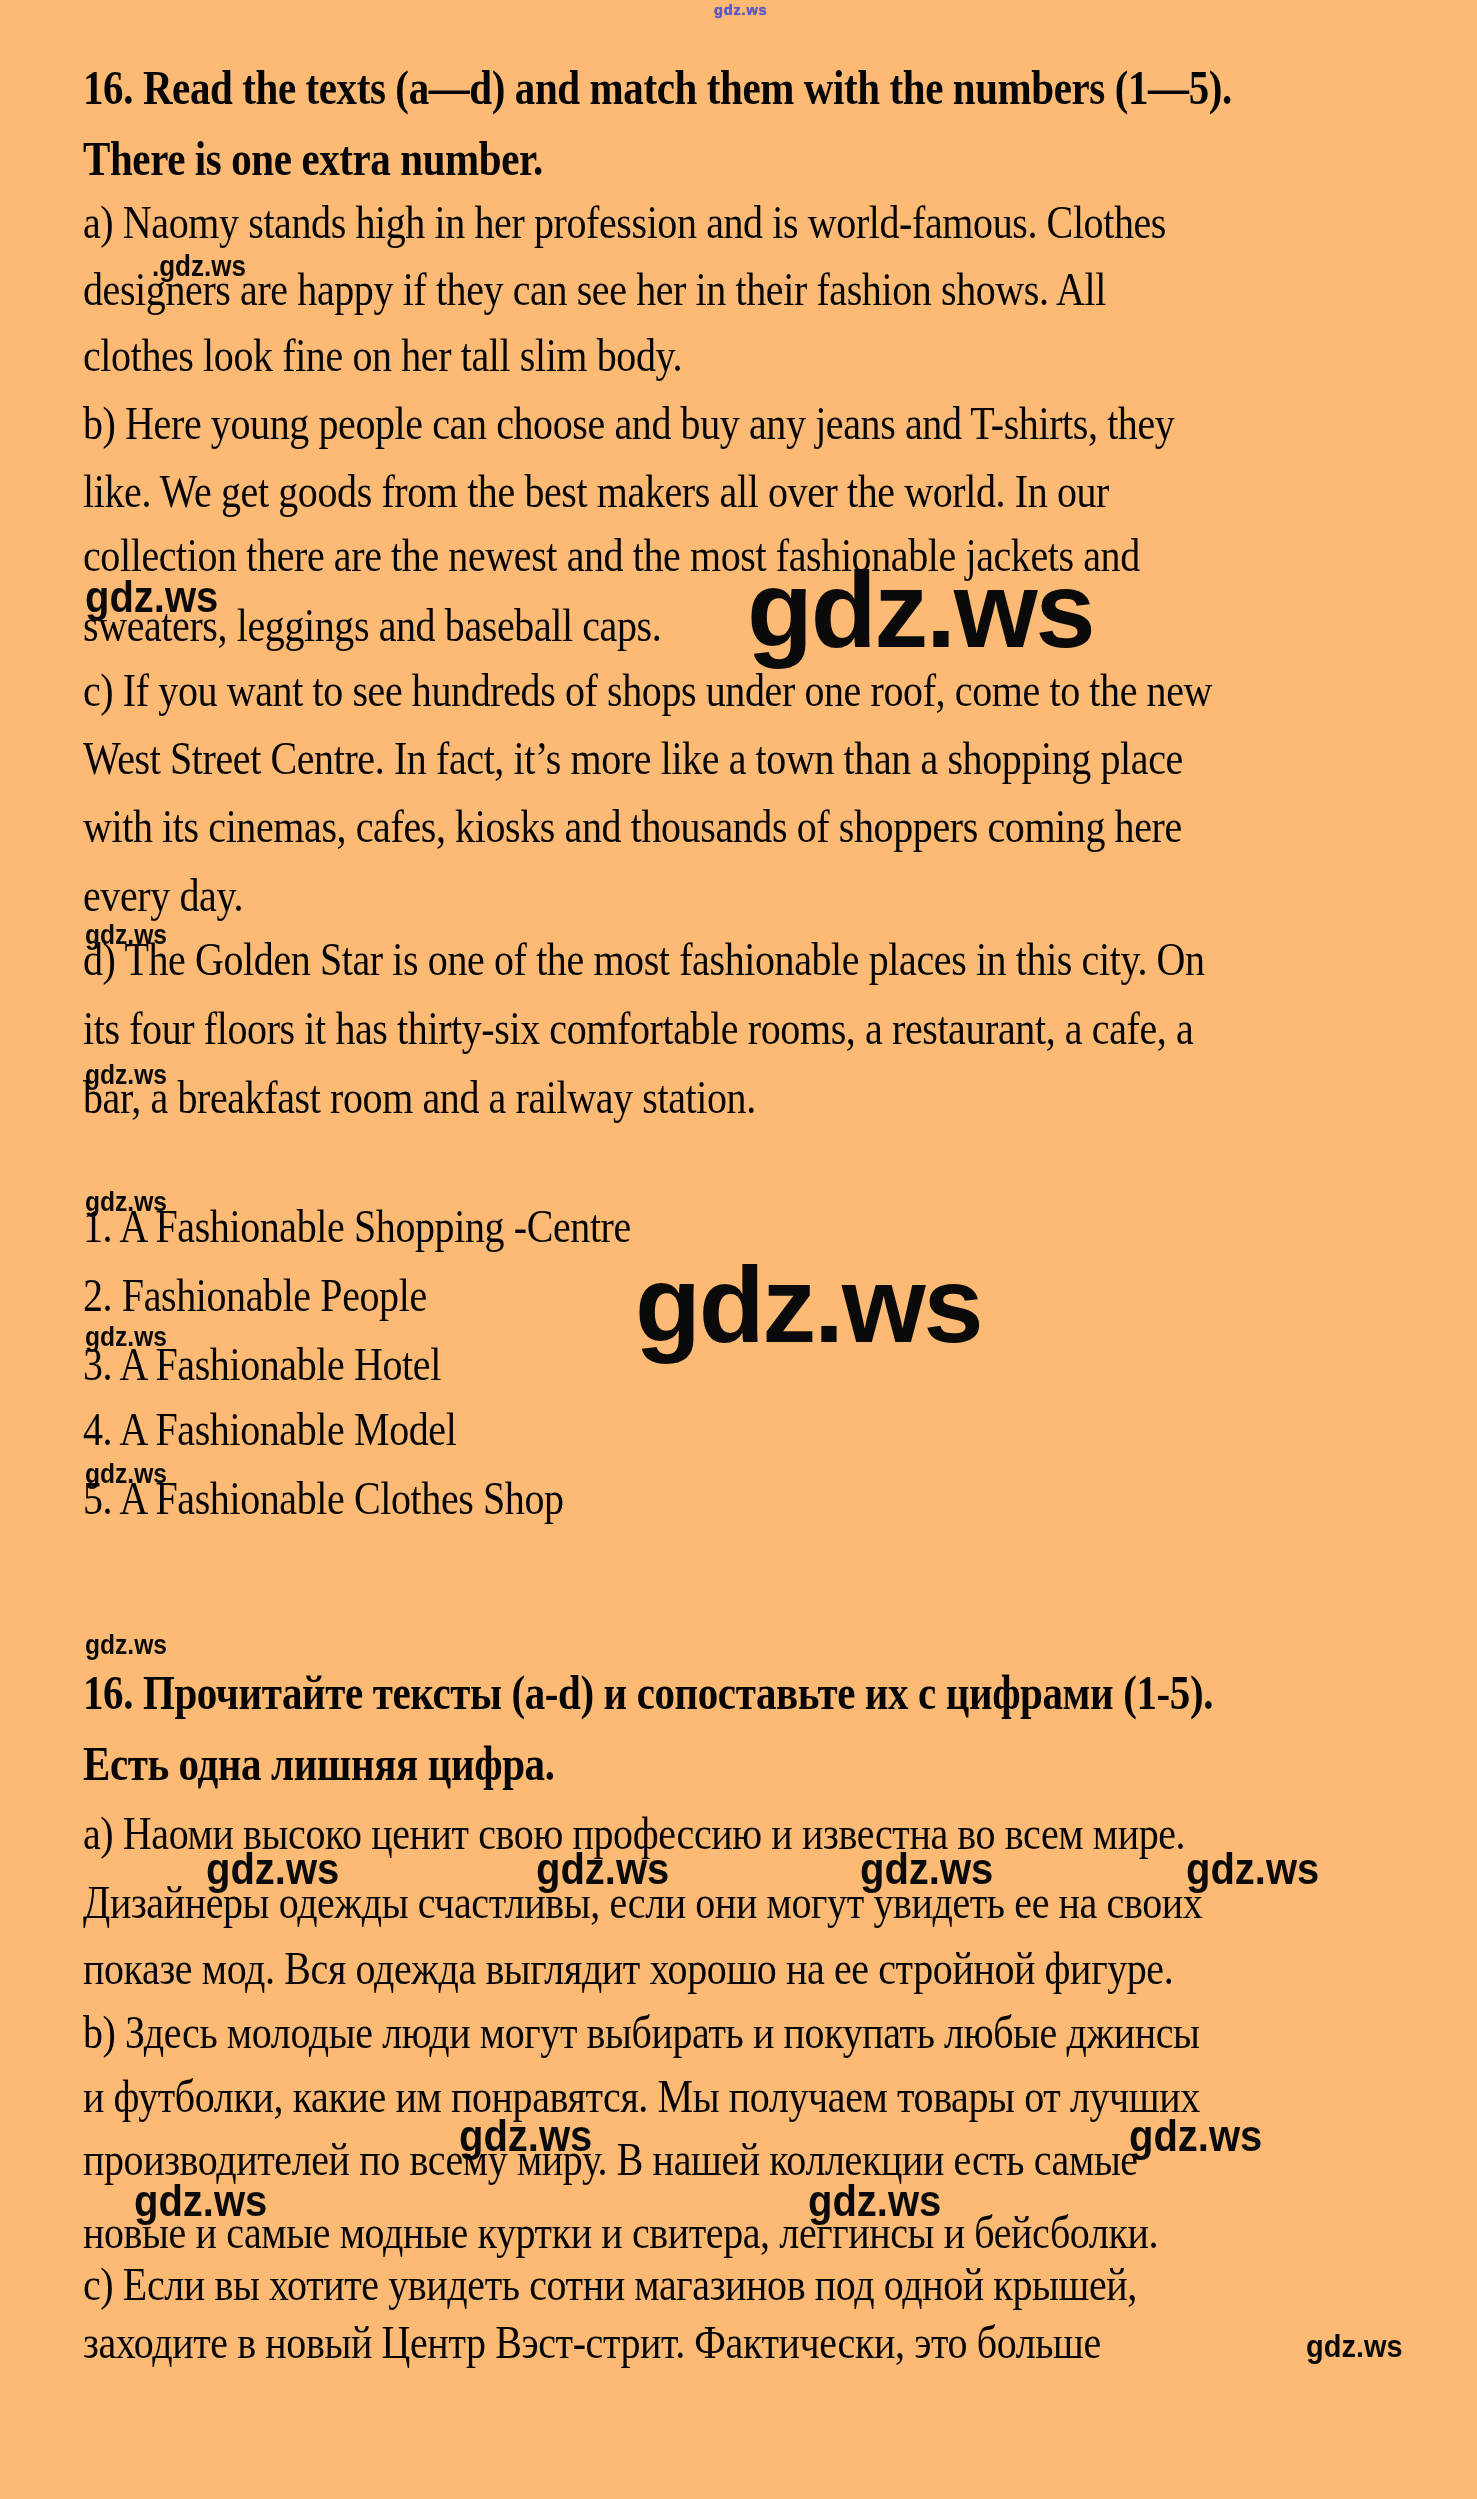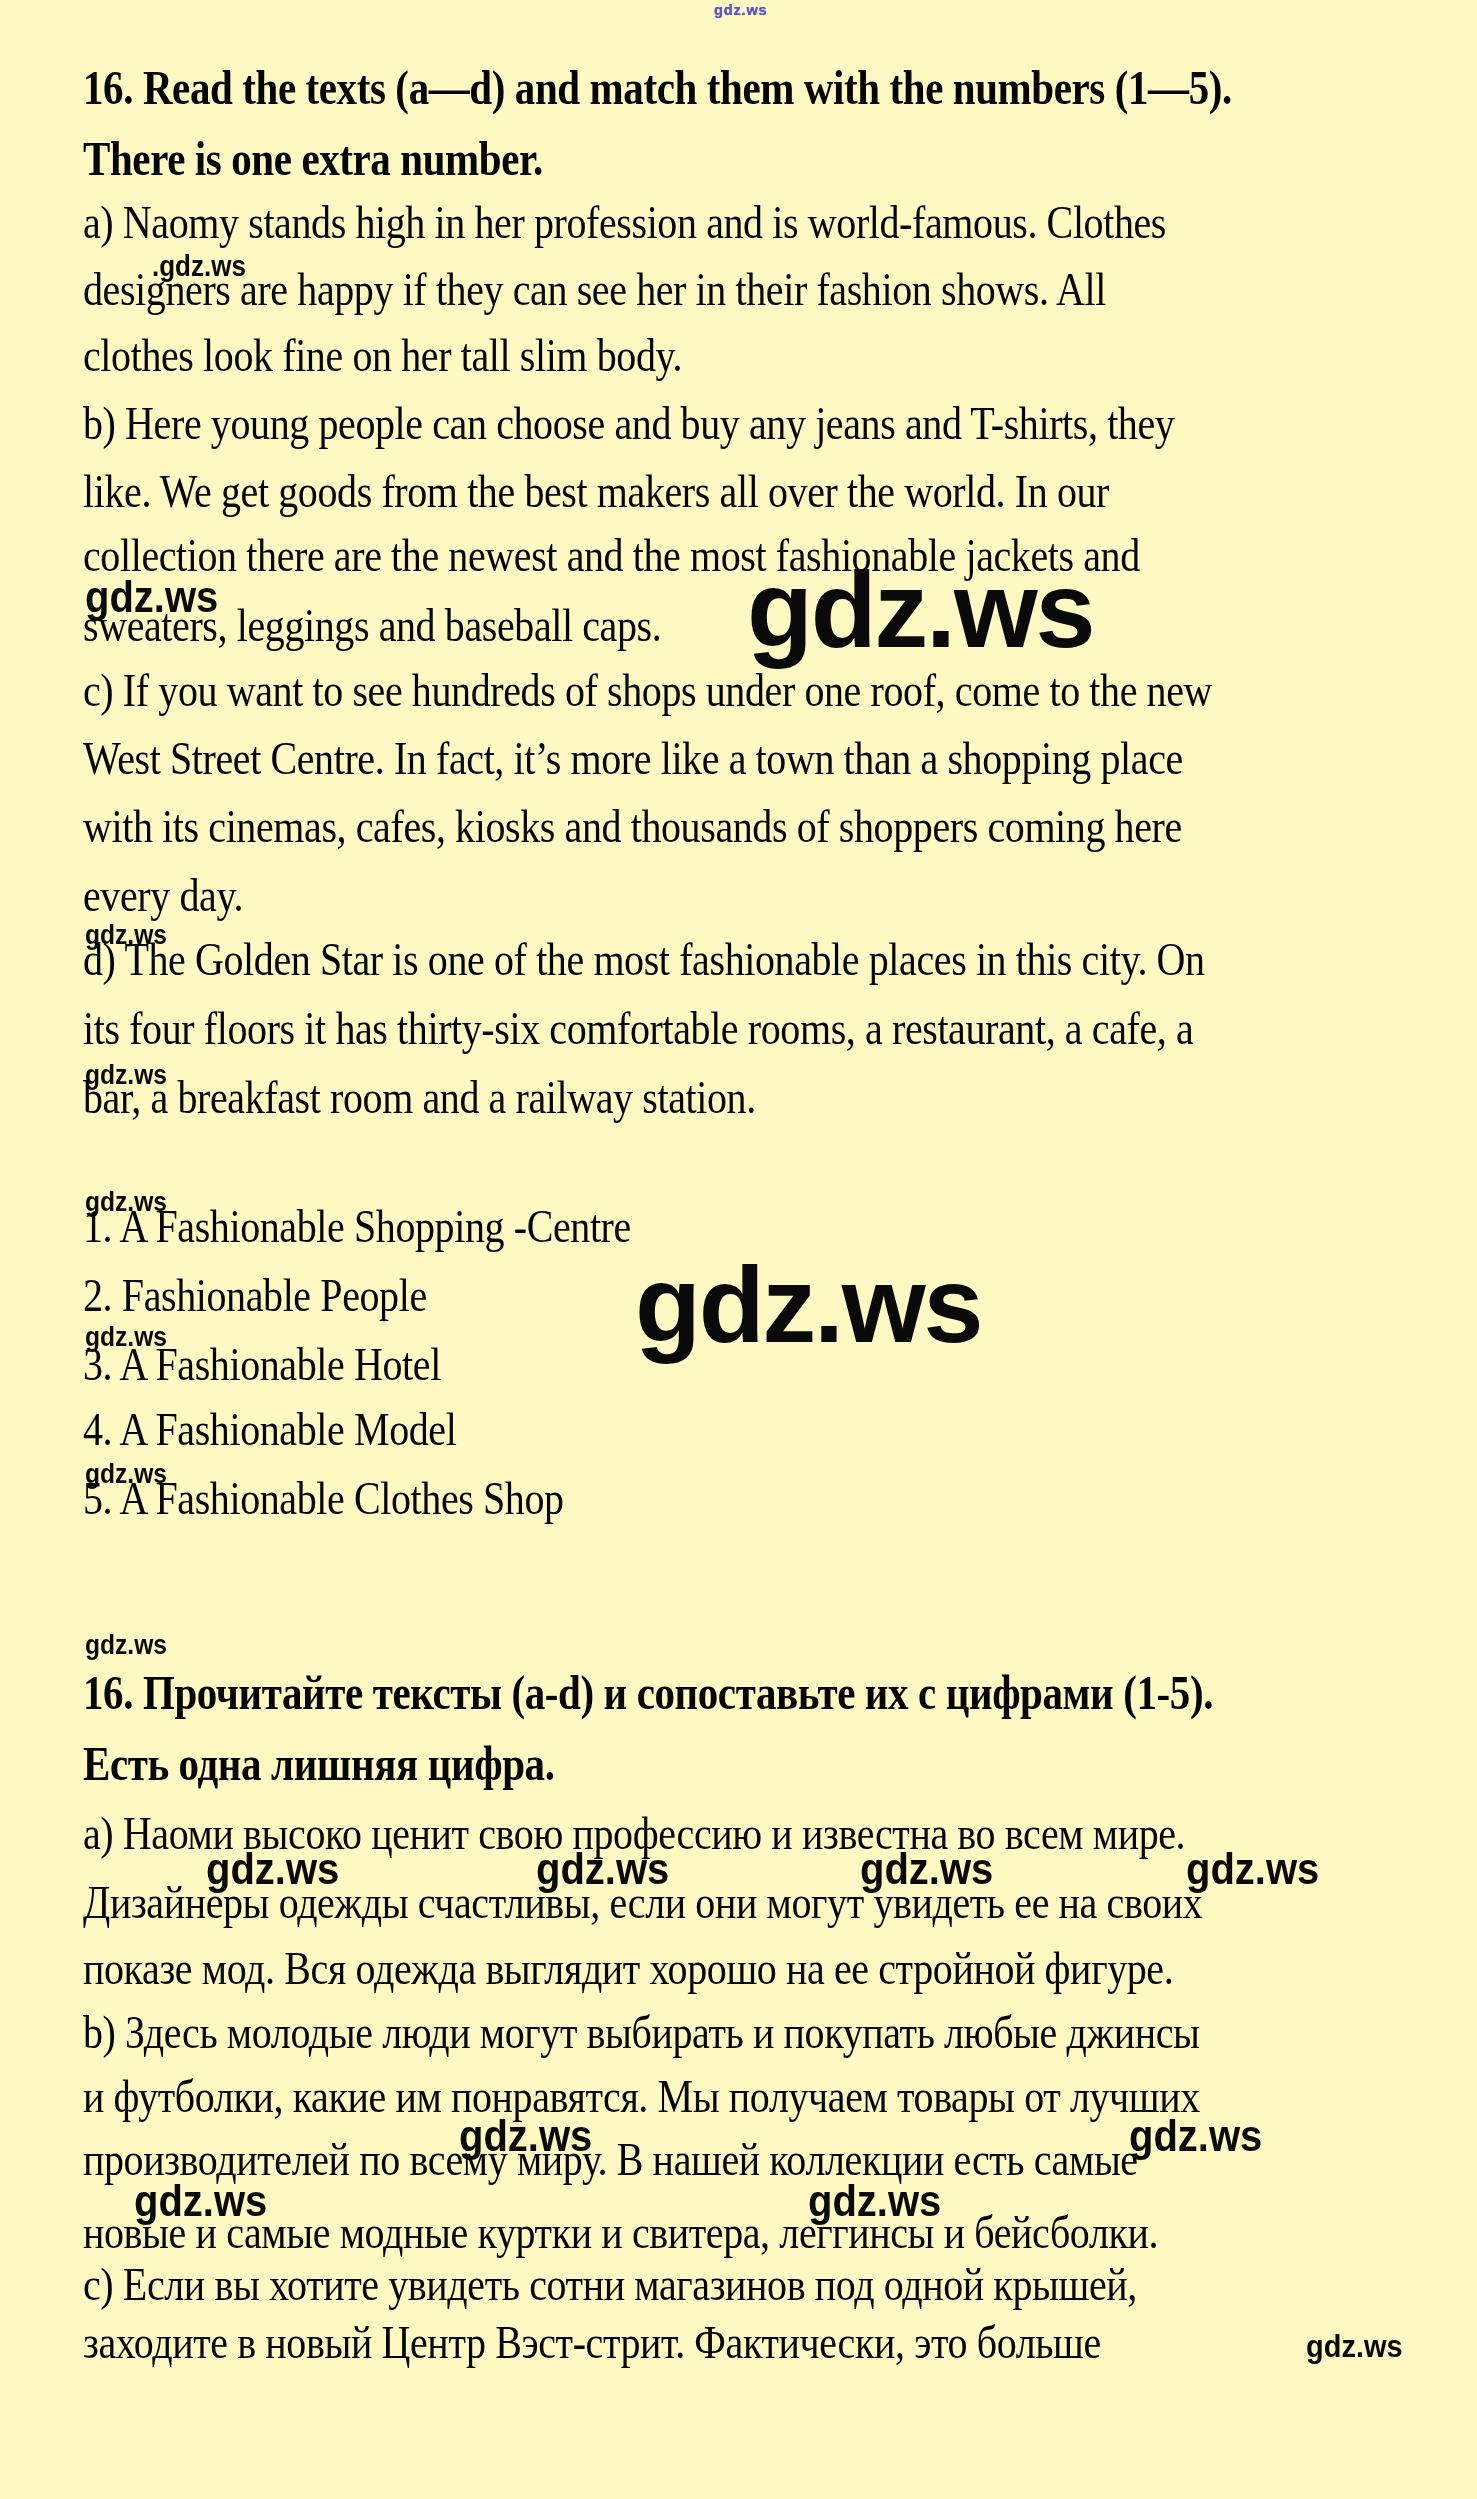--- a/index.html
+++ b/index.html
@@ -1,20 +1,20 @@
 <!DOCTYPE html>
 <html style="font-size:12.3px"><head>
 <meta charset="utf-8">
 <style>
   html,body{margin:0;padding:0;background:#ffffff;}
   .page{
     position:relative;
     width:1478px;
     height:2500px;
-    background:#fef9c3;
+    background:#fdba74;
     overflow:hidden;
     font-family:"Liberation Serif", serif;
     color:#000000;
   }
   
   .tline{
     position:absolute;
     left:83px;
     font-size:40px;
     line-height:1;

